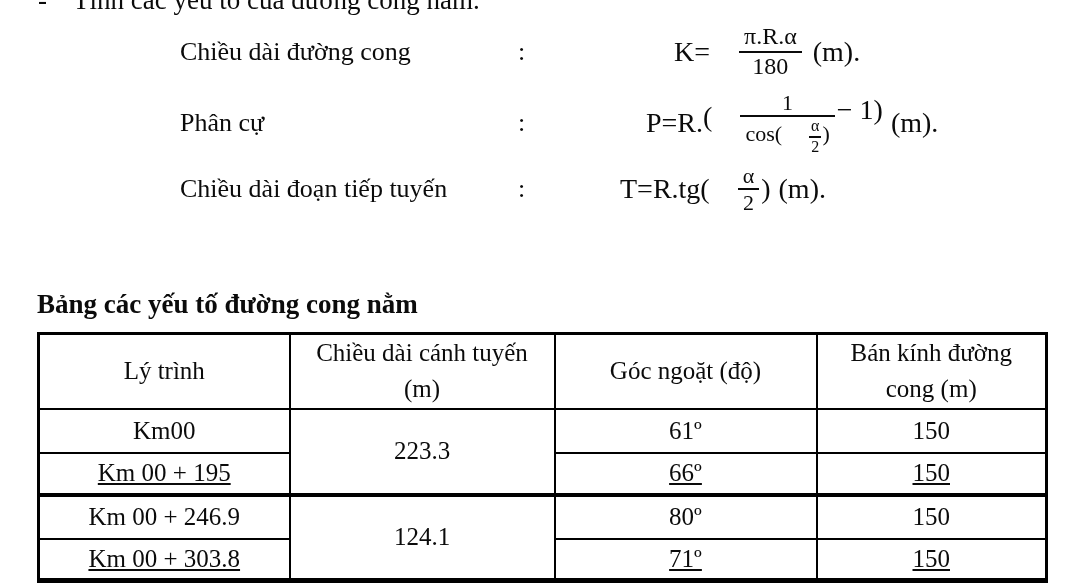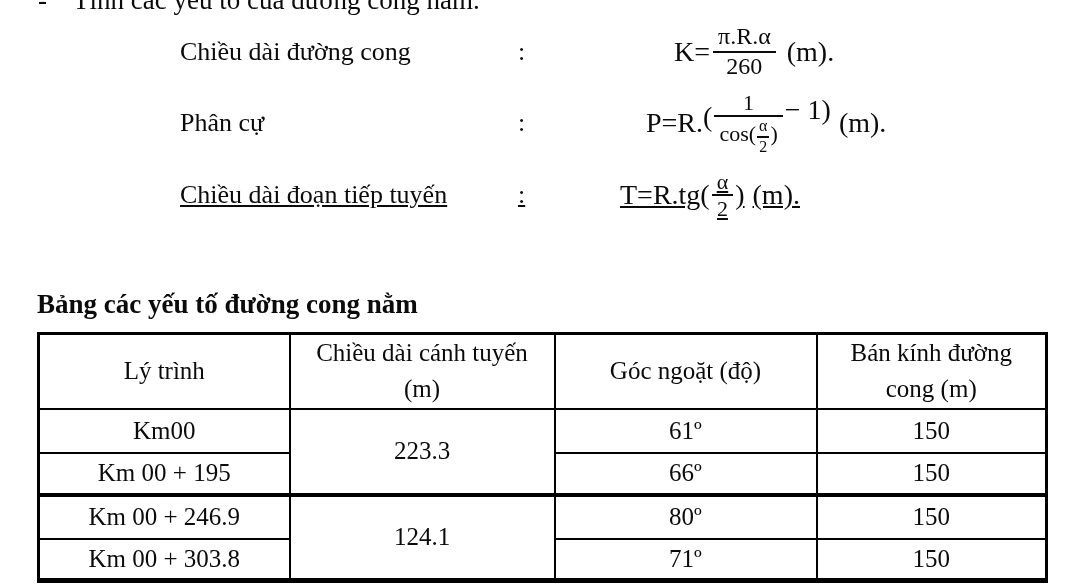--- a/index.html
+++ b/index.html
@@ -30,32 +30,32 @@
     left: 180px;
     display: flex;
     align-items: center;
     gap: 30px;
   }
   .flabel { width: 308px; font-size: 26px; flex: 0 0 auto; }
   .fcolon { font-size: 26px; flex: 0 0 auto; width: 12px; }
   .fexpr { display: flex; align-items: center; font-size: 28px; white-space: nowrap; }
   .f1 { top: 22px;  height: 60px; }
   .f2 { top: 84px;  height: 78px; }
-  .f3 { top: 166px; height: 58px; text-decoration: underline; }
+  .f3 { top: 160px; height: 58px; }
   .f1 .fexpr { margin-left: 114px; }
   .f2 .fexpr { margin-left: 86px; }
   .f3 .fexpr { margin-left: 60px; }
 
   .frac {
     display: inline-block;
     text-align: center;
     vertical-align: middle;
     line-height: 1.15;
   }
-  .frac .num, .frac .den { display: block; padding: 0 5px; }
+  .frac .num, .frac .den { display: block; padding: 0 5px; margin-left: 26px; }
   .frac .den { border-top: 2px solid #0b0b0b; }
   .frac-main { font-size: 24px; margin: 0 3px; }
   .frac-mid  { font-size: 22px; margin: 0 2px; }
   .frac-sm   { font-size: 16px; margin: 0 1px; }
   .frac-sm .num, .frac-sm .den { padding: 0 2px; }
   .raised-open { position: relative; top: -6px; }
   .raised-tail { position: relative; top: -13px; }
   .unit { margin-left: 8px; }
 
   
@@ -83,41 +83,41 @@
   table.data td {
     border: 2px solid #000;
     text-align: center;
     vertical-align: middle;
     font-size: 25px;
     padding: 0;
     overflow: hidden;
   }
   tr.hdr { height: 72px; }
   tr.dr1 { height: 44px; }
-  tr.dr2 { height: 42px; }
+  tr.dr2 { height: 42px; text-decoration: underline; }
   tr.sep td { border-top: 4px solid #000; }
   .hl { display: block; line-height: 1.45; }
 </style>
 </head>
 <body>
 
 <div class="page">
 
   <div class="intro">
     <span>-</span><span class="intro-text">Tính các yếu tố của đường cong nằm.</span>
   </div>
 
   <div class="fline f1">
     <span class="flabel">Chiều dài đường cong</span>
     <span class="fcolon">:</span>
     <span class="fexpr">
       <span>K=</span>
       <span class="frac frac-main">
         <span class="num">π.R.α</span>
-        <span class="den">260</span>
+        <span class="den">180</span>
       </span>
       <span class="unit">(m).</span>
     </span>
   </div>
 
   <div class="fline f2">
     <span class="flabel">Phân cự</span>
     <span class="fcolon">:</span>
     <span class="fexpr">
       <span>P=R.</span>

